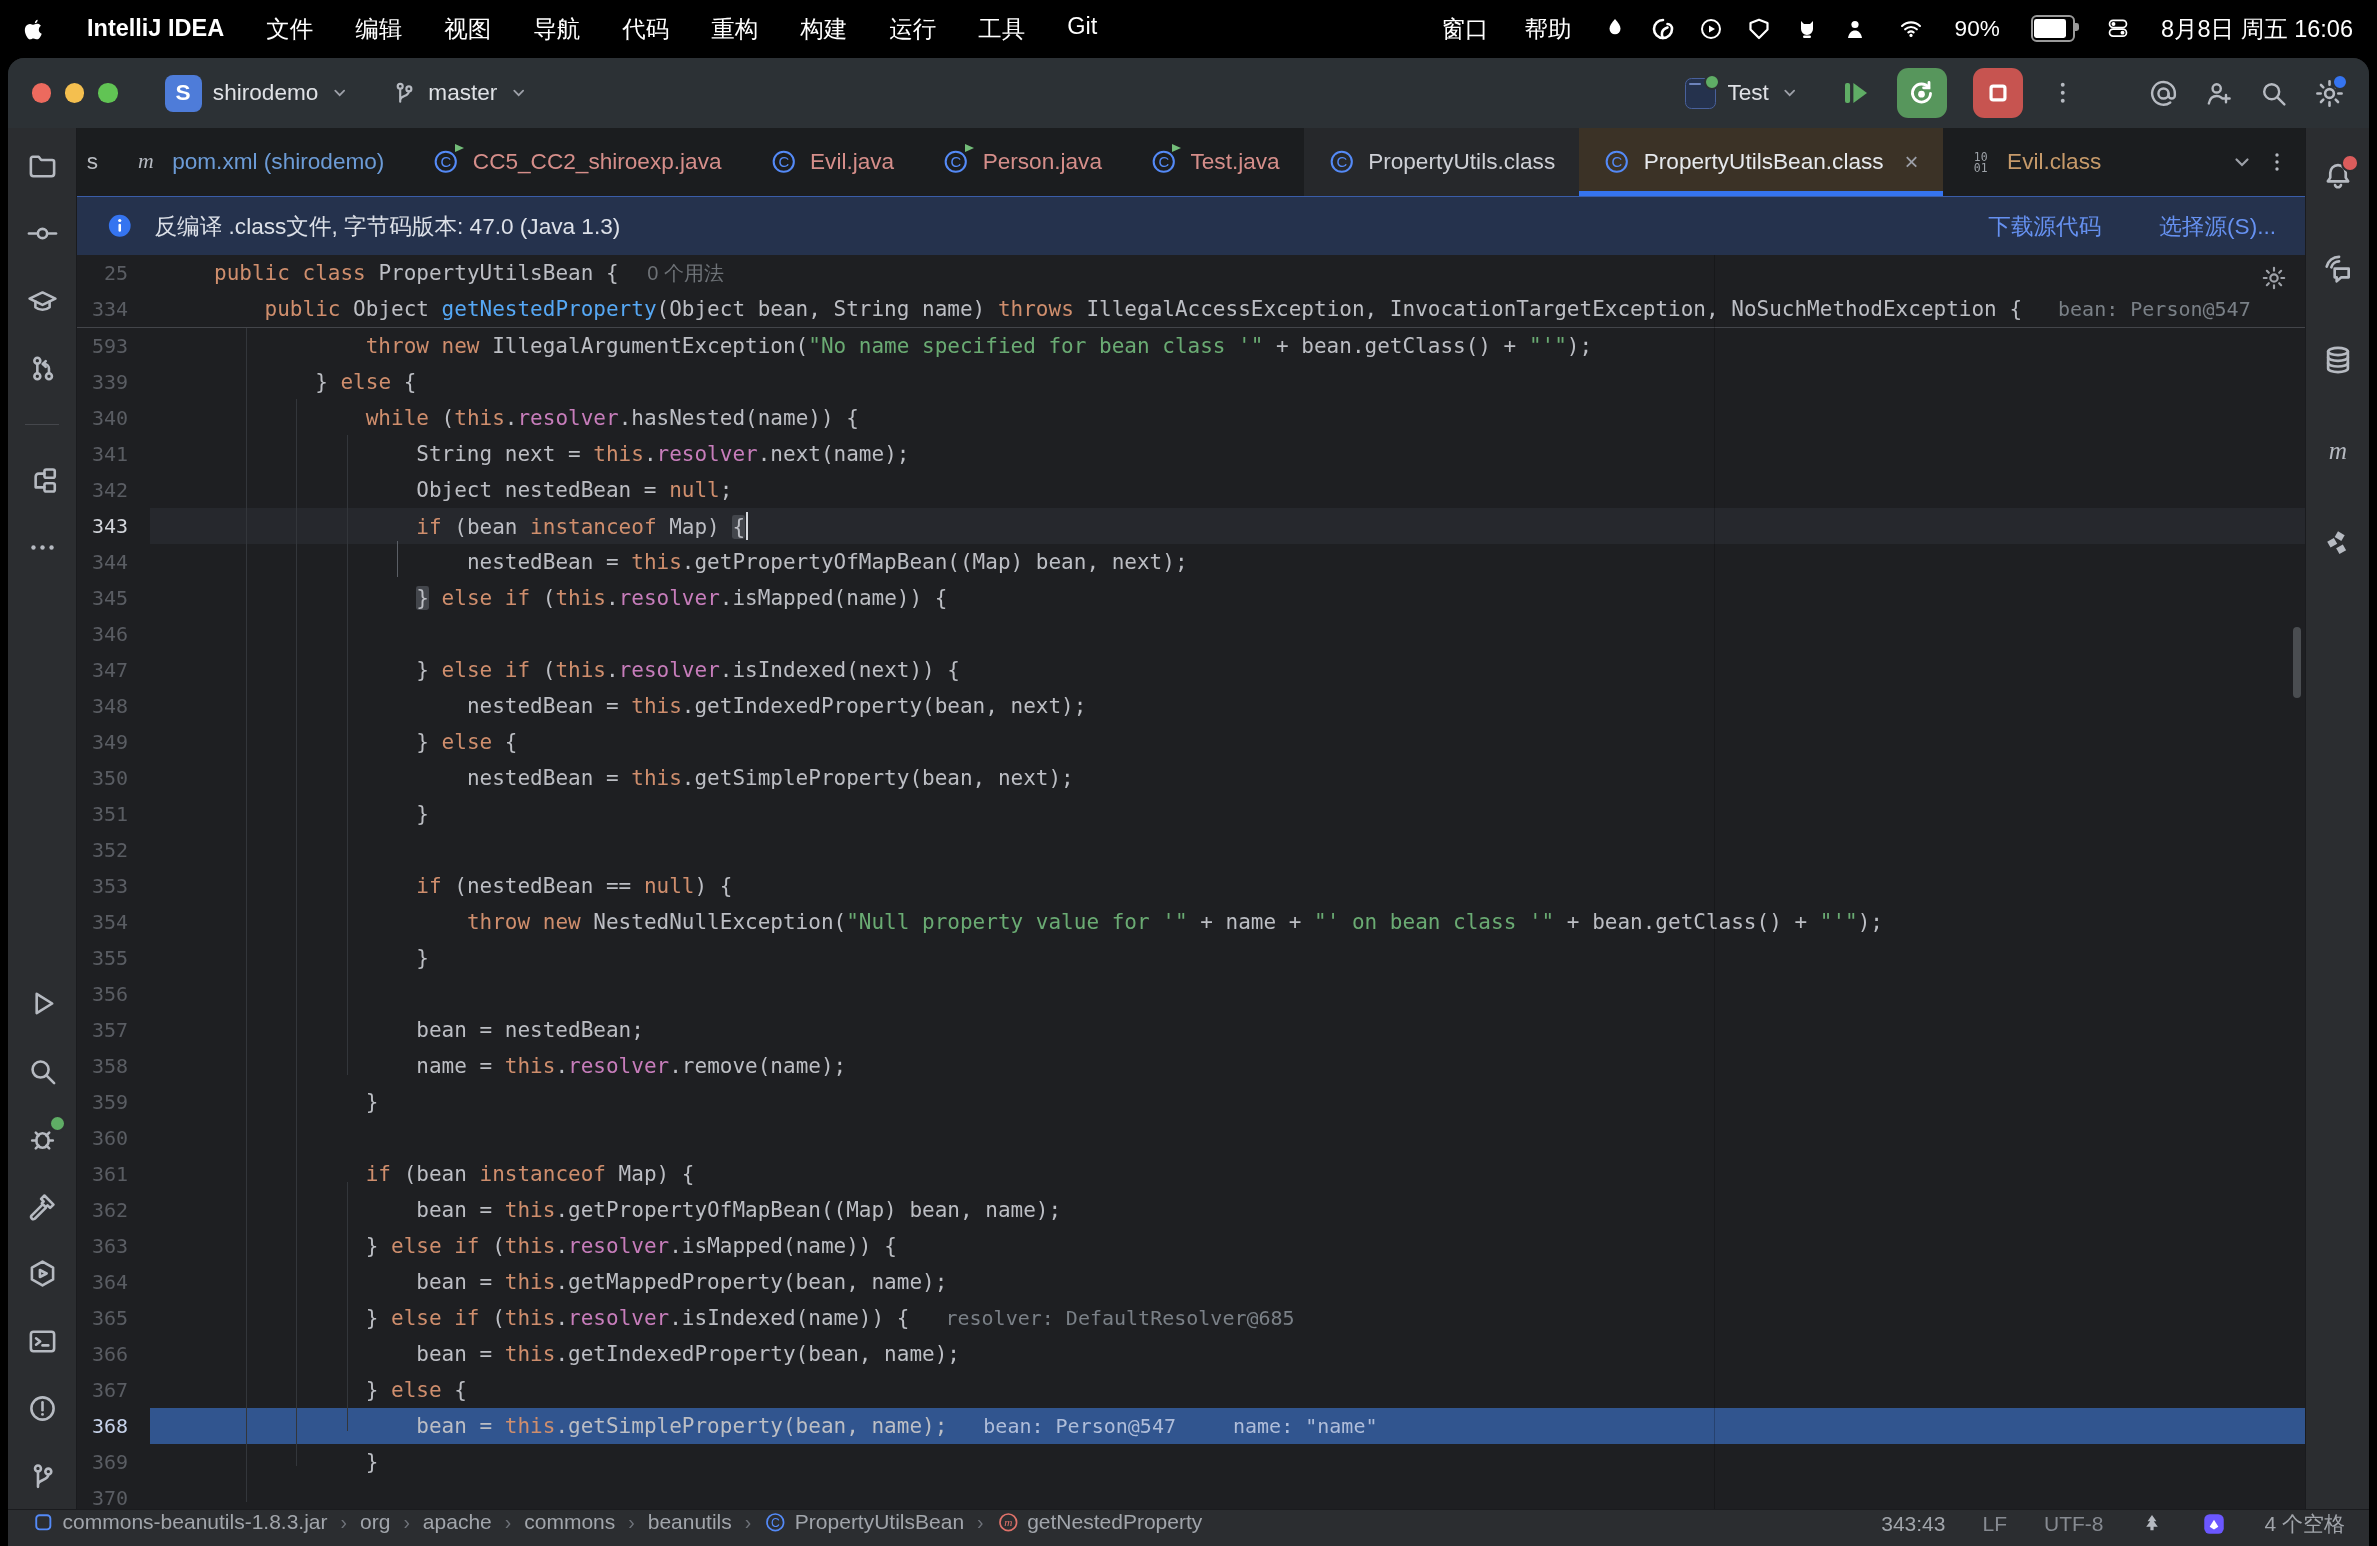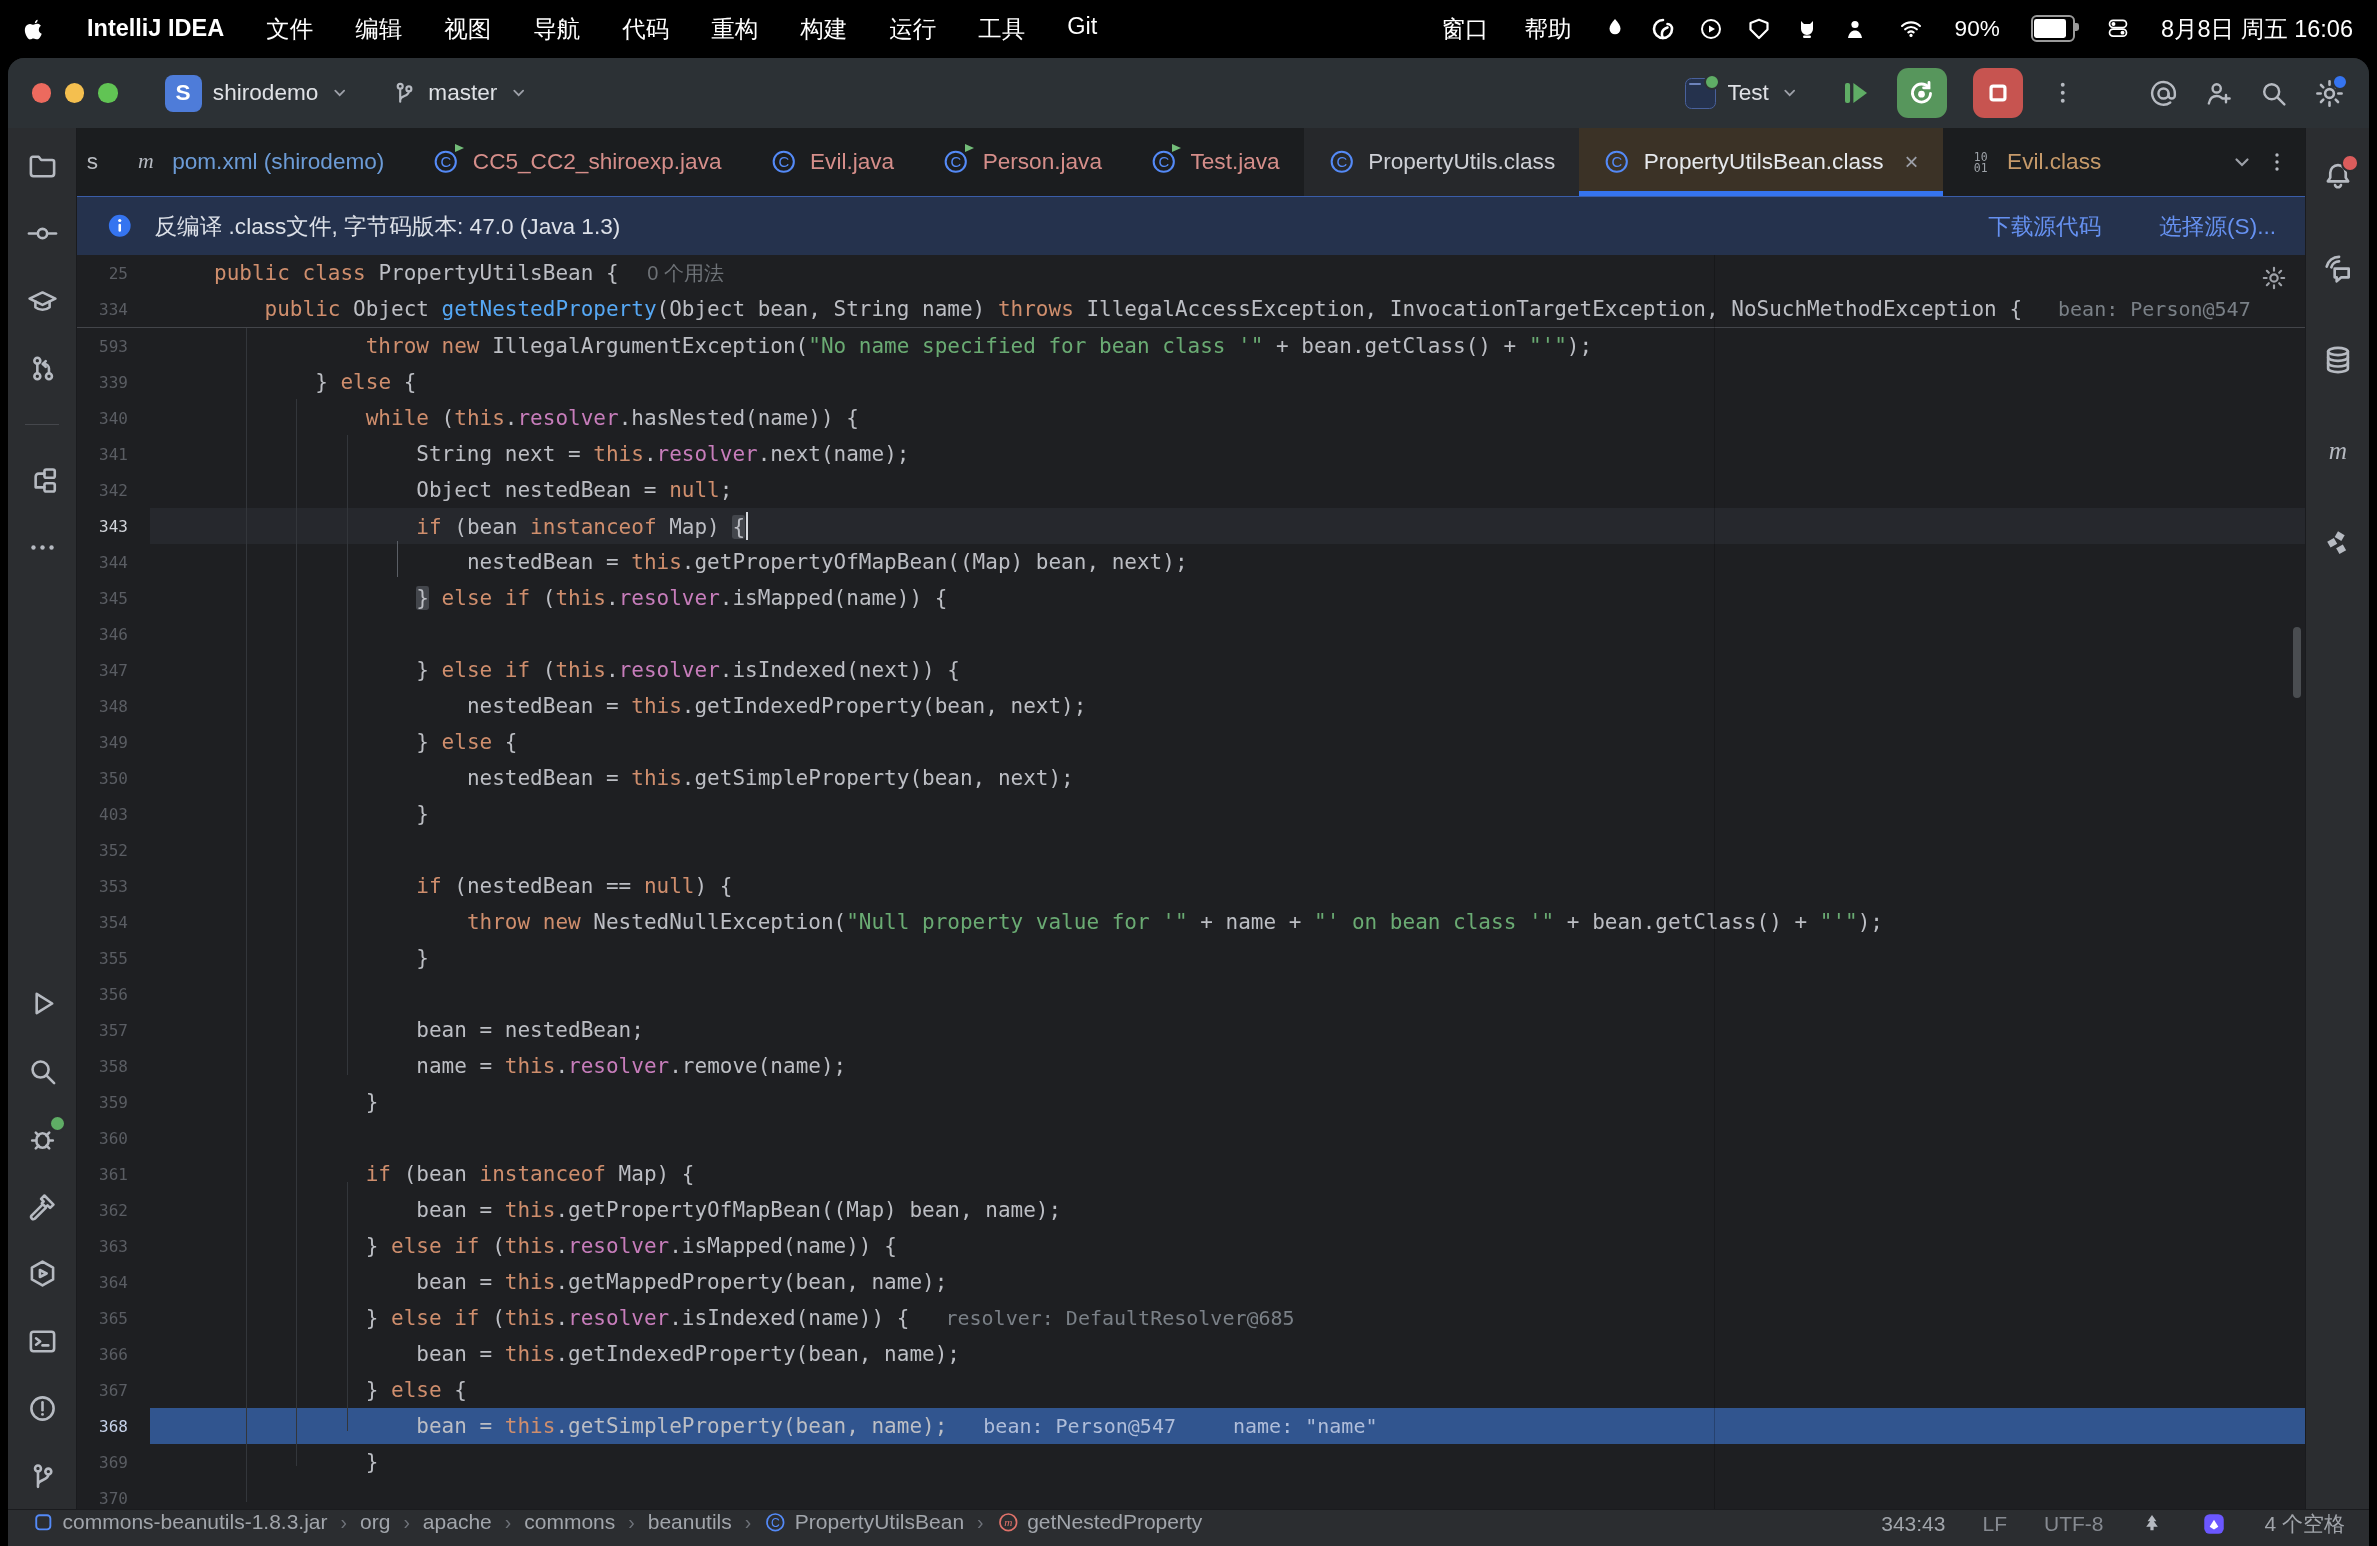--- a/index.html
+++ b/index.html
@@ -62,21 +62,21 @@
   .tabicon{position:relative;width:27.5px;height:27.5px;flex:none}
   .tabicon .ovl{position:absolute;right:-4px;top:-4px;width:0;height:0;border-left:9px solid #73BD79;border-top:4.9px solid transparent;border-bottom:4.9px solid transparent}
   .tab-controls{margin-left:auto;display:flex;align-items:center;gap:11.3px;padding-right:16px}
   
   .banner{height:58px;background:var(--banner-bg,#25324D);border-top:1.6px solid #3A5DA8;display:flex;align-items:center;padding:0 29px;font-size:22.6px;gap:21px;flex:none;color:#DCE0E8}
   .banner .actions{margin-left:auto;display:flex;gap:58px}
   .banner .lnk{color:var(--link-color,#6691F1)}
   
   .editor{flex:1;position:relative;font-family:"DejaVu Sans Mono",monospace;font-size:21px;min-height:0;overflow:hidden}
   .cl{height:36px;display:flex;align-items:center;white-space:pre}
-  .ln{width:73px;padding-right:22px;box-sizing:border-box;text-align:right;font-size:16px;color:var(--line-number,#5A5D63);flex:none;background:var(--editor-bg,#1E1F22);position:relative;z-index:2;height:100%;display:flex;align-items:center;justify-content:flex-end}
+  .ln{width:73px;padding-right:22px;box-sizing:border-box;text-align:right;font-size:20px;color:var(--line-number,#5A5D63);flex:none;background:var(--editor-bg,#1E1F22);position:relative;z-index:2;height:100%;display:flex;align-items:center;justify-content:flex-end}
   .ct{margin-left:64px;display:block;min-width:0}
   .cl.cur{background:#26282D}
   .cl.cur .ln{color:#D1D4DA;background:var(--editor-bg,#1E1F22)}
   .cl.dbg{background:var(--debug-line-bg,#31558F)}
   .cl.dbg .ln{color:#C6D2EA;background:var(--editor-bg,#1E1F22)}
   .tk-kw{color:var(--keyword,#CF8E6D)}
   .tk-pl{color:var(--code-plain,#BCBEC4)}
   .tk-str{color:var(--string,#6AAB73)}
   .tk-fld{color:var(--field,#C77DBB)}
   .tk-md{color:var(--method-decl,#56A8F5)}
@@ -572,21 +572,21 @@
             <div class="cl"><span class="ln">341</span><span class="ct">                <span class="tk-pl">String next = </span><span class="tk-kw">this</span><span class="tk-pl">.</span><span class="tk-fld">resolver</span><span class="tk-pl">.next(name);</span></span></div>
             <div class="cl"><span class="ln">342</span><span class="ct">                <span class="tk-pl">Object nestedBean = </span><span class="tk-kw">null</span><span class="tk-pl">;</span></span></div>
             <div class="cl cur"><span class="ln">343</span><span class="ct">                <span class="tk-kw">if</span><span class="tk-pl"> (bean </span><span class="tk-kw">instanceof</span><span class="tk-pl"> Map) </span><span class="tk-br">{</span><span class="caret"></span></span></div>
             <div class="cl"><span class="ln">344</span><span class="ct">                    <span class="tk-pl">nestedBean = </span><span class="tk-kw">this</span><span class="tk-pl">.getPropertyOfMapBean((Map) bean, next);</span></span></div>
             <div class="cl"><span class="ln">345</span><span class="ct">                <span class="tk-br">}</span><span class="tk-pl"> </span><span class="tk-kw">else if</span><span class="tk-pl"> (</span><span class="tk-kw">this</span><span class="tk-pl">.</span><span class="tk-fld">resolver</span><span class="tk-pl">.isMapped(name)) {</span></span></div>
             <div class="cl"><span class="ln">346</span></div>
             <div class="cl"><span class="ln">347</span><span class="ct">                <span class="tk-pl">} </span><span class="tk-kw">else if</span><span class="tk-pl"> (</span><span class="tk-kw">this</span><span class="tk-pl">.</span><span class="tk-fld">resolver</span><span class="tk-pl">.isIndexed(next)) {</span></span></div>
             <div class="cl"><span class="ln">348</span><span class="ct">                    <span class="tk-pl">nestedBean = </span><span class="tk-kw">this</span><span class="tk-pl">.getIndexedProperty(bean, next);</span></span></div>
             <div class="cl"><span class="ln">349</span><span class="ct">                <span class="tk-pl">} </span><span class="tk-kw">else</span><span class="tk-pl"> {</span></span></div>
             <div class="cl"><span class="ln">350</span><span class="ct">                    <span class="tk-pl">nestedBean = </span><span class="tk-kw">this</span><span class="tk-pl">.getSimpleProperty(bean, next);</span></span></div>
-            <div class="cl"><span class="ln">403</span><span class="ct">                <span class="tk-pl">}</span></span></div>
+            <div class="cl"><span class="ln">351</span><span class="ct">                <span class="tk-pl">}</span></span></div>
             <div class="cl"><span class="ln">352</span><span class="ct"></span></div>
             <div class="cl"><span class="ln">353</span><span class="ct">                <span class="tk-kw">if</span><span class="tk-pl"> (nestedBean == </span><span class="tk-kw">null</span><span class="tk-pl">) {</span></span></div>
             <div class="cl"><span class="ln">354</span><span class="ct">                    <span class="tk-kw">throw new </span><span class="tk-pl">NestedNullException(</span><span class="tk-str">"Null property value for '"</span><span class="tk-pl"> + name + </span><span class="tk-str">"' on bean class '"</span><span class="tk-pl"> + bean.getClass() + </span><span class="tk-str">"'"</span><span class="tk-pl">);</span></span></div>
             <div class="cl"><span class="ln">355</span><span class="ct">                <span class="tk-pl">}</span></span></div>
             <div class="cl"><span class="ln">356</span><span class="ct"></span></div>
             <div class="cl"><span class="ln">357</span><span class="ct">                <span class="tk-pl">bean = nestedBean;</span></span></div>
             <div class="cl"><span class="ln">358</span><span class="ct">                <span class="tk-pl">name = </span><span class="tk-kw">this</span><span class="tk-pl">.</span><span class="tk-fld">resolver</span><span class="tk-pl">.remove(name);</span></span></div>
             <div class="cl"><span class="ln">359</span><span class="ct">            <span class="tk-pl">}</span></span></div>
             <div class="cl"><span class="ln">360</span><span class="ct"></span></div>
             <div class="cl"><span class="ln">361</span><span class="ct">            <span class="tk-kw">if</span><span class="tk-pl"> (bean </span><span class="tk-kw">instanceof</span><span class="tk-pl"> Map) {</span></span></div>

